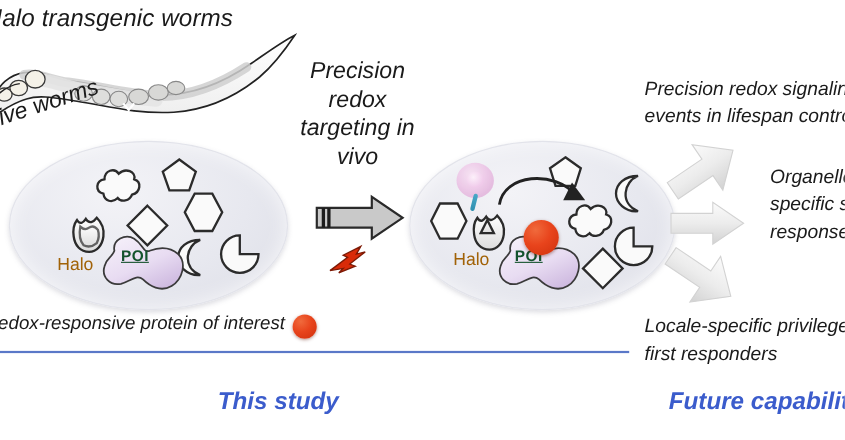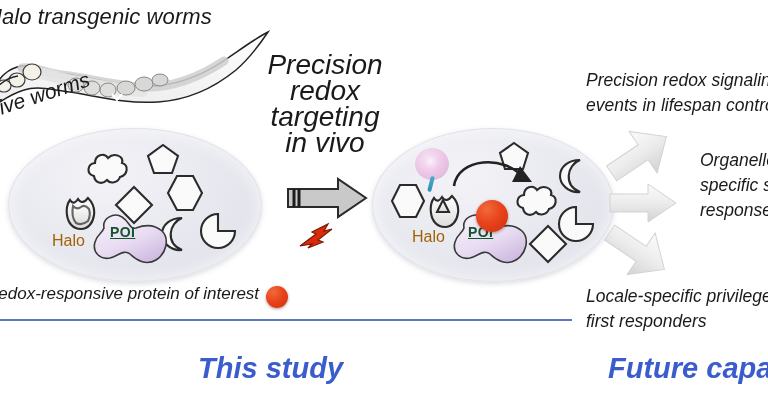--- a/index.html
+++ b/index.html
@@ -53,21 +53,21 @@
           background:radial-gradient(circle at 40% 34%, #fdf2fb 0%, #f0c9ea 70%);opacity:.9;}
   #linker{position:absolute;left:429px;top:176px;width:4px;height:16px;
           background:linear-gradient(#49a9c8,#2e8fb0);transform:rotate(14deg);border-radius:2px;}
 
   
   #curve{position:absolute;left:448px;top:148px;width:90px;height:46px;}
   #curve svg path{fill:none;stroke:#222;stroke-width:2.6;}
   #curve svg polygon{fill:#222;stroke:none;}
 
   
-  #center-text{left:266px;top:52px;font-size:28px;font-style:italic;line-height:26px;
+  #center-text{left:266px;top:52px;font-size:21px;font-style:italic;line-height:26px;
                text-align:center;width:118px;white-space:normal;}
 
   
   #big-arrow{position:absolute;left:284px;top:176px;width:86px;height:44px;}
   #big-arrow svg polygon{fill:#c9c9c9;stroke:#2a2a2a;stroke-width:2;}
   #big-arrow svg line{stroke:#1c1c1c;stroke-width:3;}
 
   
   #bolt{position:absolute;left:298px;top:222px;width:48px;height:28px;}
   #bolt svg path{fill:#d92b09;stroke:#7d1a05;stroke-width:1.2;}
@@ -90,21 +90,21 @@
   
   #lg1-txt{left:-14px;top:284px;font-size:17px;font-style:italic;}
   #lg2-dot{position:absolute;left:266px;top:286px;width:22px;height:22px;}
   #lg2-txt{left:302px;top:284px;font-size:17px;font-style:italic;}
 
   
   #divider{position:absolute;left:0;top:319px;width:572px;height:2px;
            background:#5a78c8;}
 
   
-  .blue{position:absolute;color:#3b5ccc;font-weight:bold;font-style:italic;font-size:29px;
+  .blue{position:absolute;color:#3b5ccc;font-weight:bold;font-style:italic;font-size:22px;
         white-space:nowrap;text-align:center;}
   #cap-left{left:198px;top:352px;}
   #cap-right{left:608px;top:352px;}
 </style>
 </head>
 <body>
 
 <div id="stage">
 
   <svg width="0" height="0" style="position:absolute">

